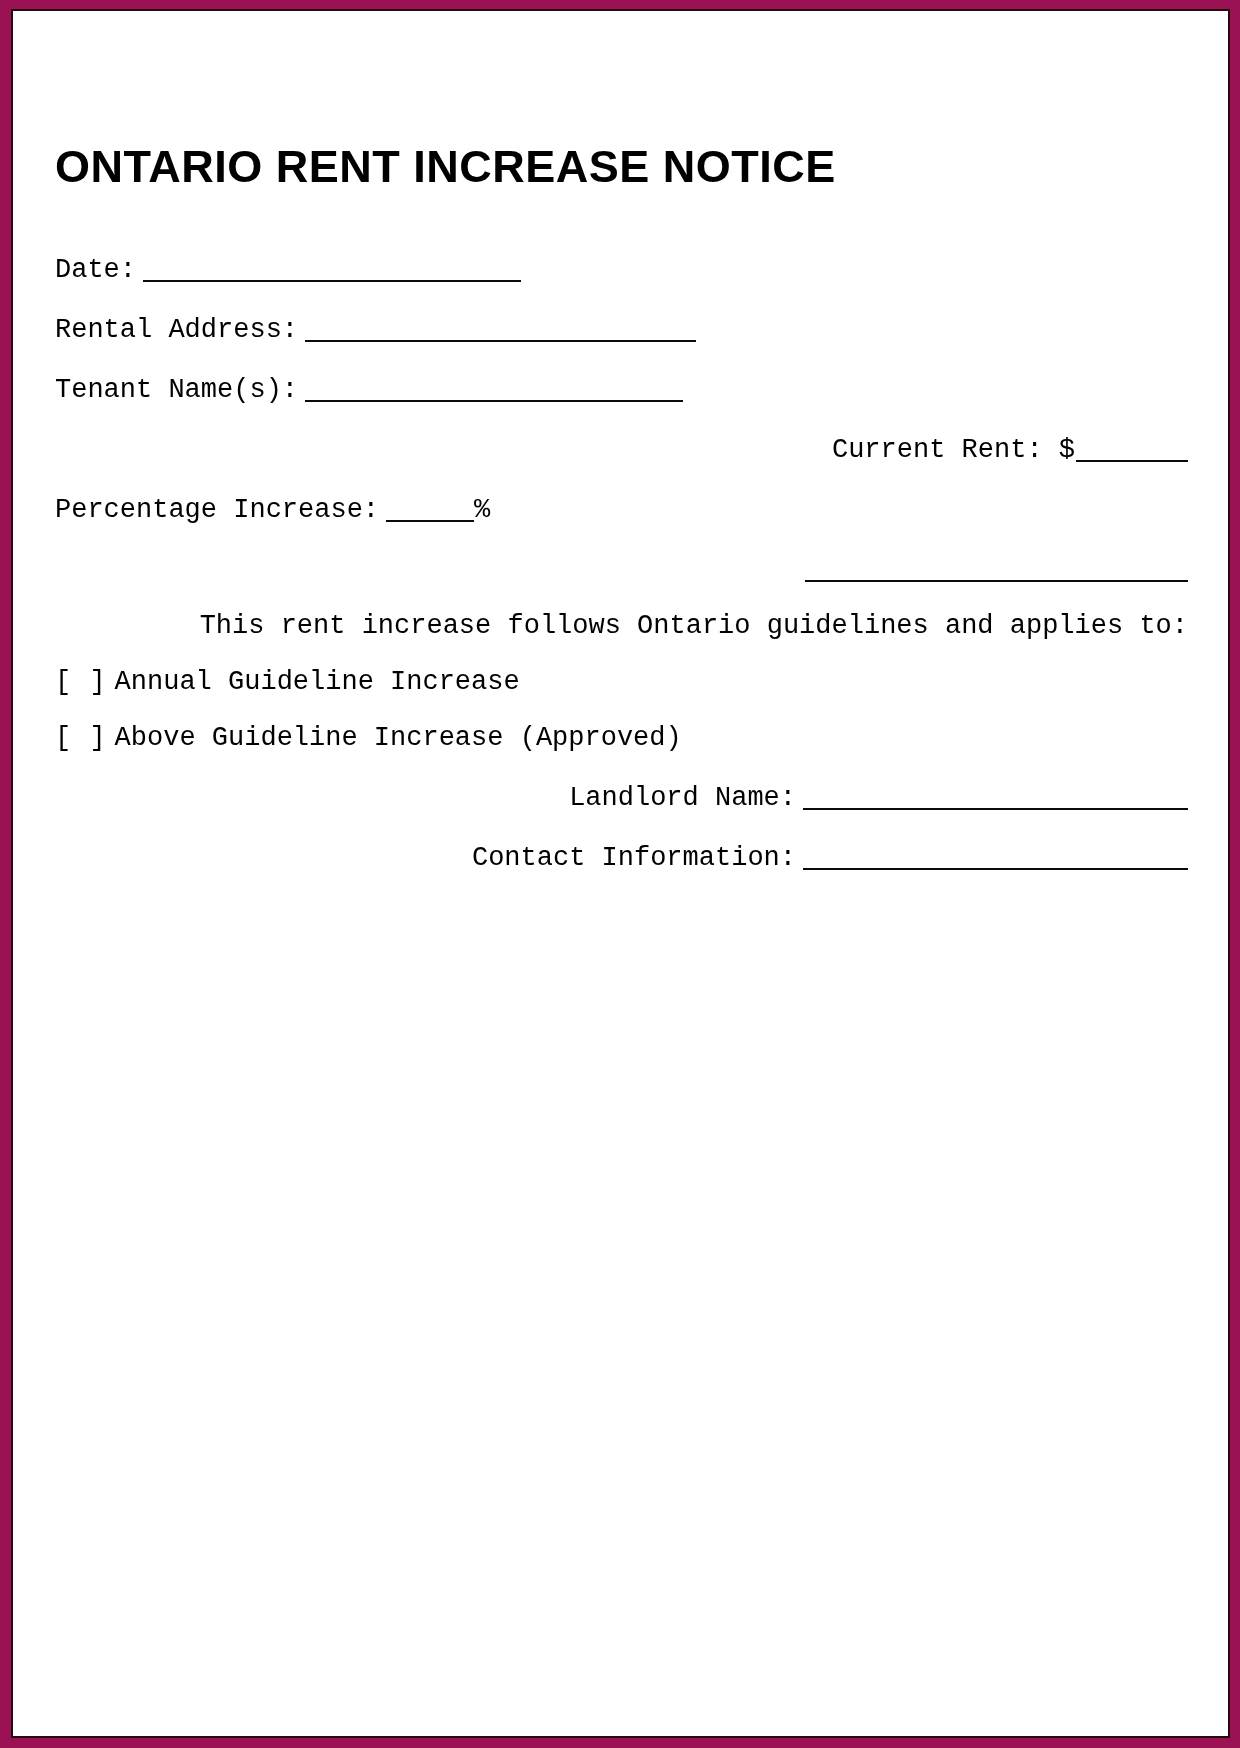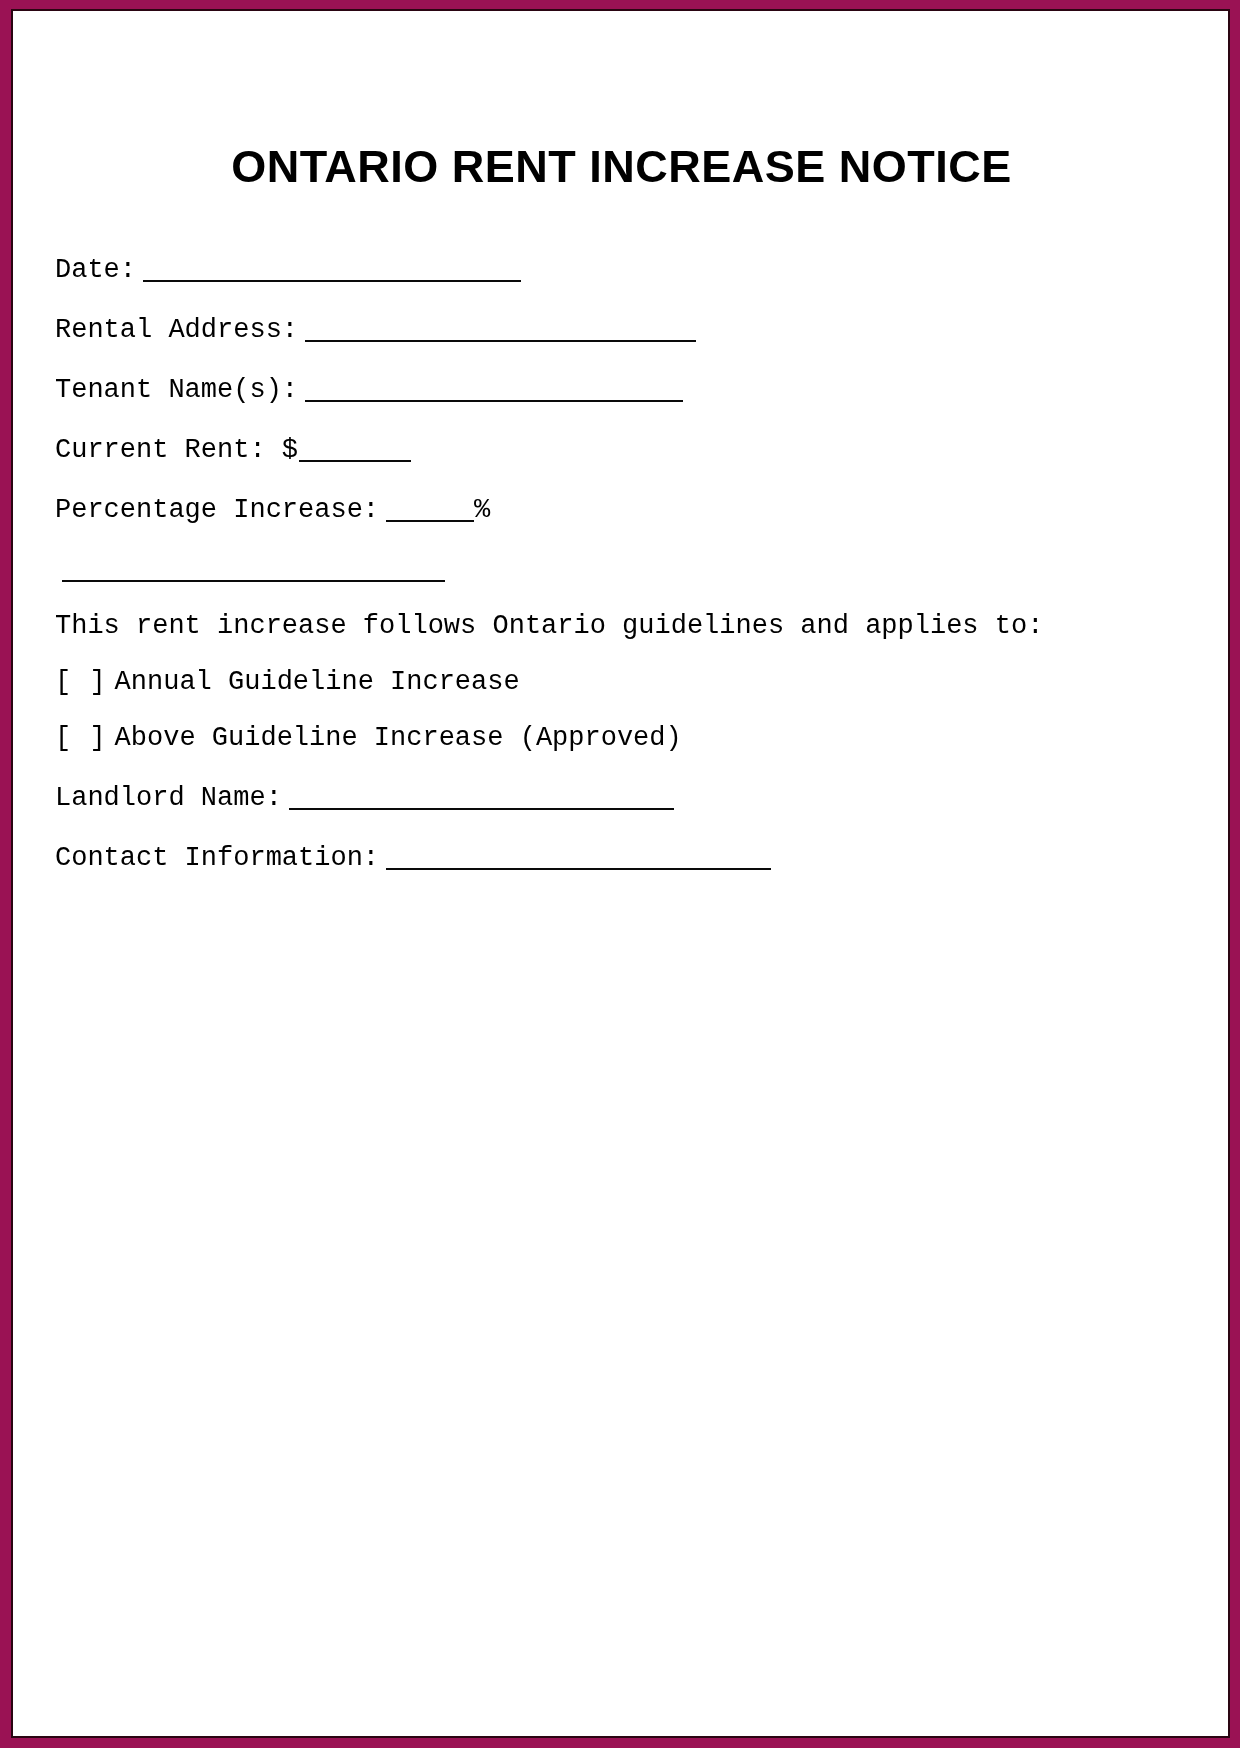--- a/index.html
+++ b/index.html
@@ -22,36 +22,37 @@
     box-sizing: border-box;
     border: 2px solid #2A0512; 
     padding: 0 40px 0 42px;
     overflow: hidden;
   }
   .doc-title {
     margin: 130px 0 0 0;
     font-size: 45px;
     line-height: 52px;
     font-weight: bold;
-    text-align: center;
+    text-align: left;
     letter-spacing: 0.5px;
     white-space: nowrap;
   }
   .form {
     margin-top: 56px;
     font-family: Liberation Mono, monospace;
   }
   .row {
     font-size: 27px;
     line-height: 34px;
     margin: 0 0 22px 0;
     white-space: nowrap;
   }
   .section-gap {
     margin-top: 17px;
+    text-align: right;
   }
   .blank {
     display: inline-block;
     height: 26px;
     border-bottom: 2px solid #0a0a0a;
     position: relative;
     top: 5px;
     margin-left: 7px;
   }
   .blank.tight {

